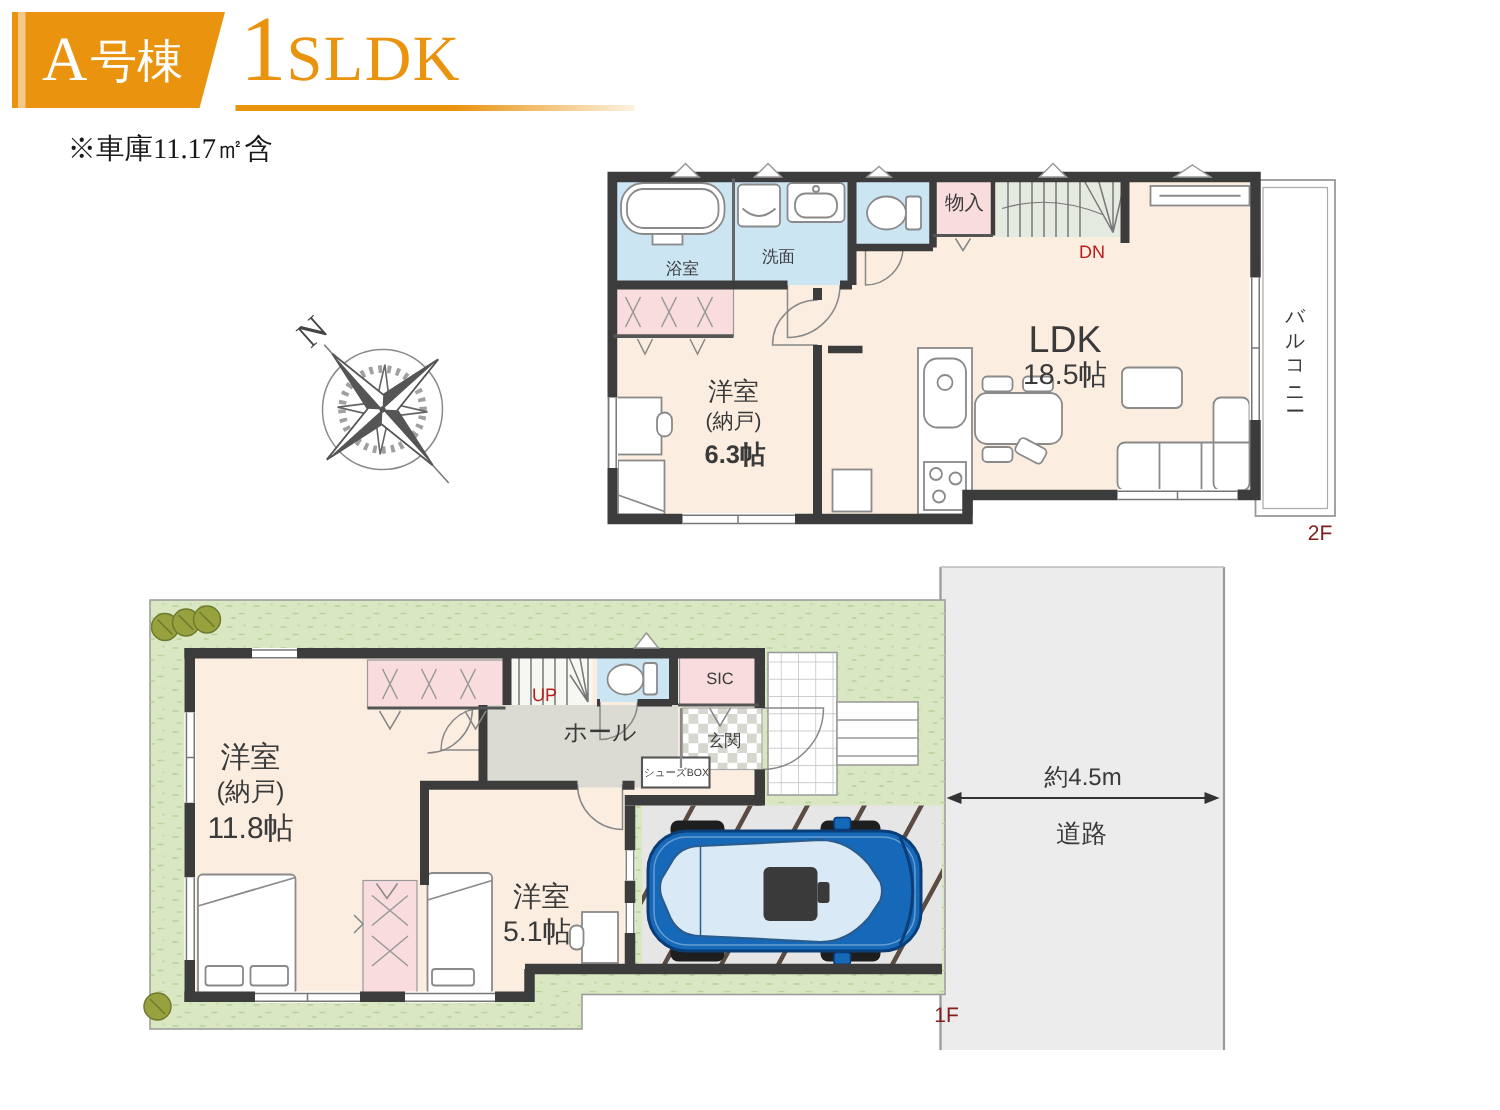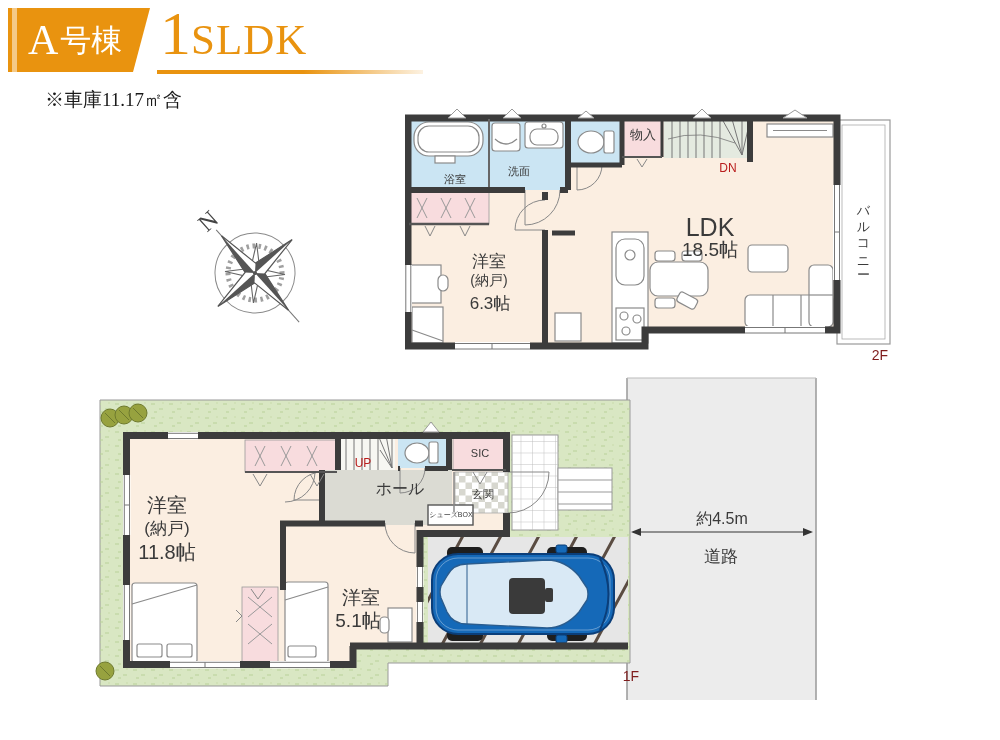--- a/index.html
+++ b/index.html
@@ -190,21 +190,21 @@
       </g>
     </svg>
     <div class="lbl fs15" style="left:50px;top:74px;">浴室</div>
     <div class="lbl fs15" style="left:114px;top:66px;">洗面</div>
     <div class="lbl fs13" style="left:238px;top:30px;">物入</div>
     <div class="lbl fs12" style="left:323px;top:63px;">DN</div>
     <div class="lbl fs25" style="left:305px;top:122px;">LDK</div>
     <div class="lbl fs19" style="left:305px;top:145px;">18.5帖</div>
     <div class="lbl fs17" style="left:84px;top:156px;">洋室</div>
     <div class="lbl fs14" style="left:84px;top:176px;">(納戸)</div>
-    <div class="lbl fs17" style="left:85px;top:198px;">6.3帖</div>
+    <div class="lbl fs17" style="left:85px;top:198px;font-weight:bold;">6.3帖</div>
     <div class="lbl fs13 vert" style="left:458px;top:128px;">バルコニー</div>
     <div class="lbl floor-tag" style="left:475px;top:250px;">2F</div>
   </div>
 
   <div class="plan plan-1f">
     <svg width="730" height="333" viewBox="0 0 730 333">
       <defs>
         <pattern id="grasspat" width="18" height="14" patternUnits="userSpaceOnUse">
           <path d="M2,4 h4 M10,9 h4 M5,12 h3" stroke="#b9d199" stroke-width="1" fill="none"></path>
           <circle cx="14" cy="3" r="0.8" fill="#c6d9a8"></circle>

